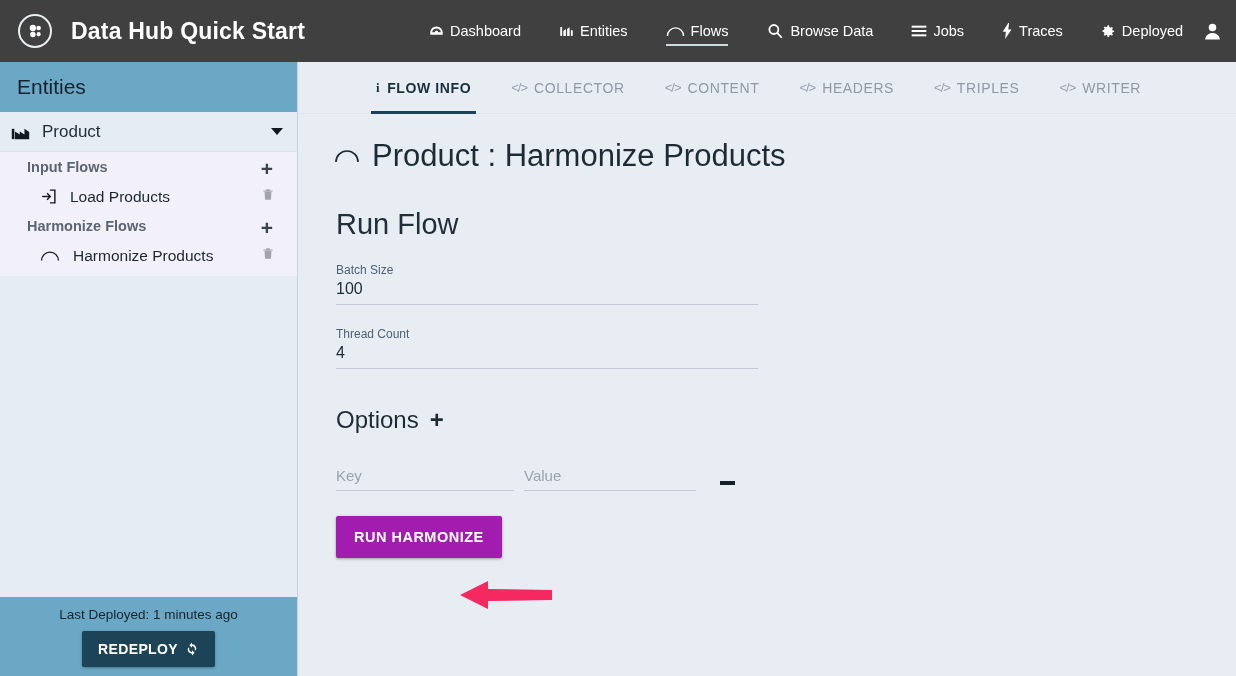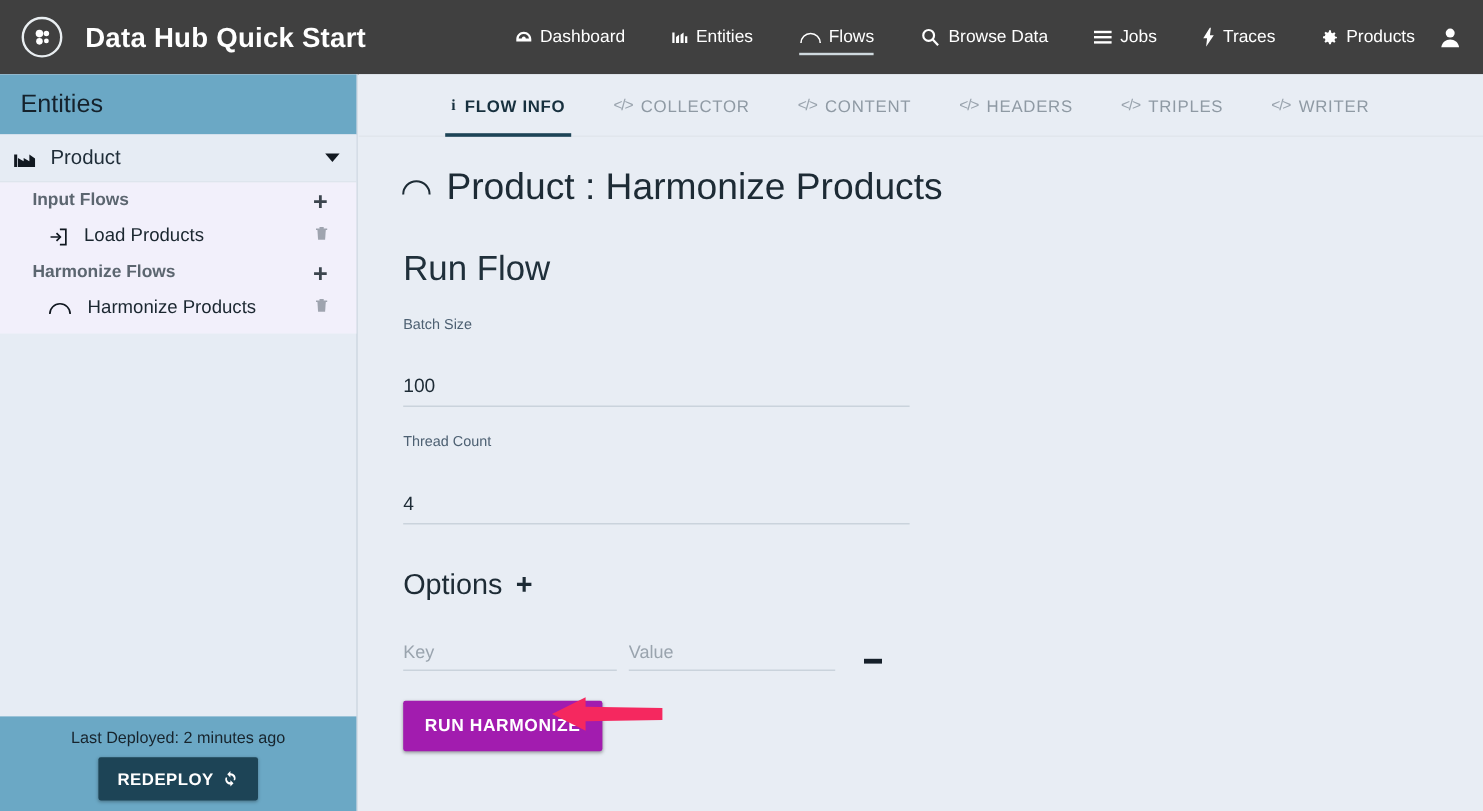--- a/index.html
+++ b/index.html
@@ -143,21 +143,20 @@
 
   #form-area { padding-left: 37px; padding-top: 34px; }
   #run-flow-heading { font-size: 29px; color: #20303b; font-weight: normal; }
 
   .field { width: 422px; margin-top: 22px; }
   .field-label { font-size: 12px; color: #4d6072; }
   .field-value {
     font-size: 16px; color: #1d2b35;
     padding: 3px 0 6px 0;
     border-bottom: 1px solid #c3ccd6;
-    margin-top: 34px;
   }
 
   #options-row {
     display: flex; align-items: center; gap: 11px;
     margin-top: 37px;
   }
   #options-heading { font-size: 24px; color: #1d2b35; }
   #options-plus { font-size: 24px; font-weight: bold; color: #1d2b35; cursor: pointer; line-height: 20px; }
 
   #kv-row { display: flex; align-items: flex-end; margin-top: 31px; }
@@ -270,21 +269,21 @@
       </span>
       <span class="nl-label">Traces</span>
     </div>
 
     <div class="nav-link">
       <span class="nav-ico">
         <svg width="15" height="15" viewBox="0 0 24 24" fill="#ffffff">
           <path d="M12 8.4a3.6 3.6 0 100 7.2 3.6 3.6 0 000-7.2zm9 4.8v-2.4l-2.5-.5a6.9 6.9 0 00-.8-1.9l1.4-2.1-1.7-1.7-2.1 1.4a6.9 6.9 0 00-1.9-.8L12.9 2h-2.4l-.5 2.5a6.9 6.9 0 00-1.9.8L6 3.9 4.3 5.6l1.4 2.1a6.9 6.9 0 00-.8 1.9L2.4 10.1v2.4l2.5.5c.2.7.4 1.3.8 1.9l-1.4 2.1 1.7 1.7 2.1-1.4c.6.4 1.2.6 1.9.8l.5 2.5h2.4l.5-2.5c.7-.2 1.3-.4 1.9-.8l2.1 1.4 1.7-1.7-1.4-2.1c.4-.6.6-1.2.8-1.9l2.5-.5z"></path>
         </svg>
       </span>
-      <span class="nl-label">Products</span>
+      <span class="nl-label">Deployed</span>
     </div>
   </div>
 
   <div id="avatar-btn" style="margin-left:auto">
     <svg width="21" height="21" viewBox="0 0 24 24" fill="#ffffff">
       <circle cx="12" cy="7.5" r="4.3"></circle>
       <path d="M3.5 21c.8-4.6 4.3-7.3 8.5-7.3s7.7 2.7 8.5 7.3z"></path>
     </svg>
   </div>
 </div>
@@ -344,21 +343,21 @@
       <span class="trash-ico">
         <svg width="14" height="15" viewBox="0 0 24 24" fill="#3d4a55">
           <path d="M6 7h12l-1 14H7L6 7z"></path>
             <path d="M9 3h6v2h5v2H4V5h5V3z"></path>
         </svg>
       </span>
     </div>
   </div>
 
   <div id="sidebar-footer">
-    <span id="last-deployed">Last Deployed: 2 minutes ago</span>
+    <span id="last-deployed">Last Deployed: 1 minutes ago</span>
     <button id="redeploy-btn">
       <span>REDEPLOY</span>
       <span style="display:inline-flex">
         <svg width="14" height="14" viewBox="0 0 24 24" fill="#ffffff">
           <path d="M12 4V1L7.5 5.5 12 10V7a5 5 0 014.6 7h2.1A7 7 0 0012 4z"></path>
           <path d="M12 20v3l4.5-4.5L12 14v3a5 5 0 01-4.6-7H5.3A7 7 0 0012 20z"></path>
         </svg>
       </span>
     </button>
   </div>

